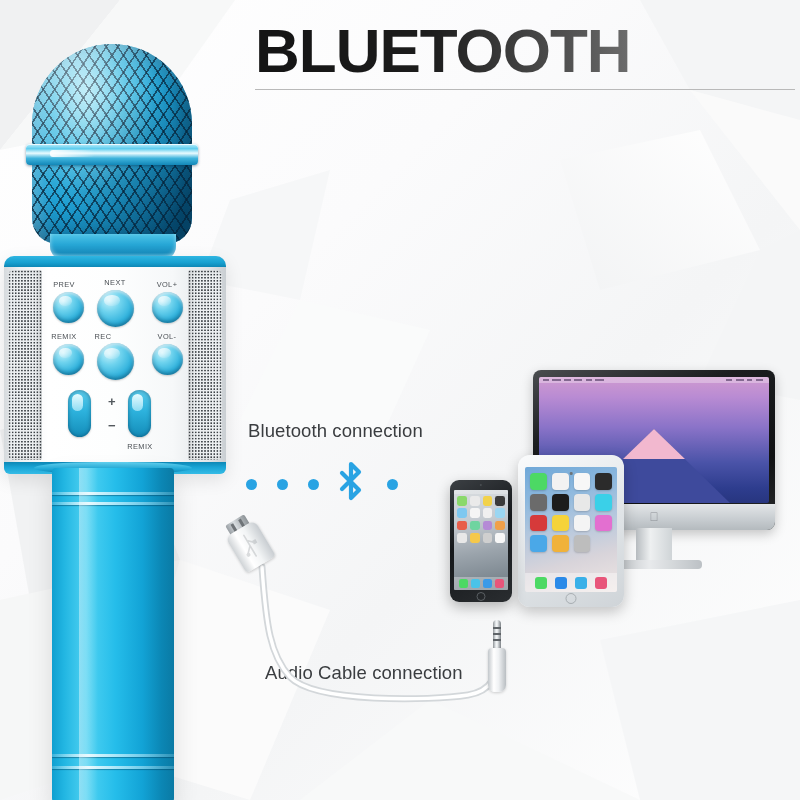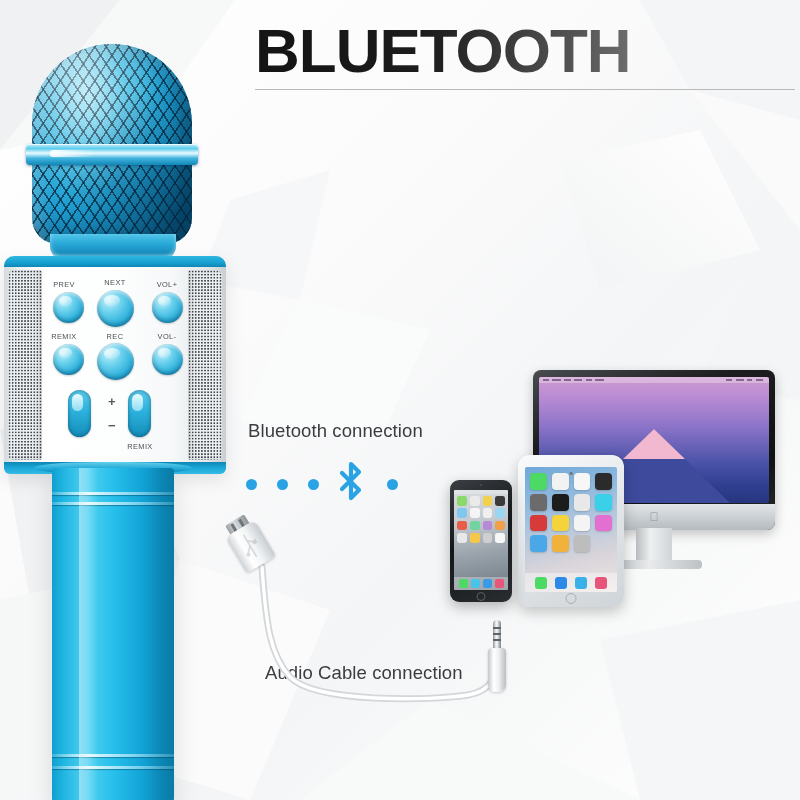--- a/index.html
+++ b/index.html
@@ -408,21 +408,21 @@
 
       <div class="blabel" style="left:89px;  top:22px; width:44px;">NEXT</div>
       <div class="btn big" style="left:93px; top:34px;"></div>
 
       <div class="blabel" style="left:142px; top:24px; width:42px;">VOL+</div>
       <div class="btn" style="left:148px; top:36px;"></div>
 
       <div class="blabel" style="left:40px;  top:76px; width:40px;">REMIX</div>
       <div class="btn" style="left:49px;  top:88px;"></div>
 
-      <div class="blabel" style="left:92px;  top:76px; width:38px;">REC</div>
+      <div class="blabel" style="left:80px;  top:76px; width:38px;">REC</div>
       <div class="btn big" style="left:93px; top:87px;"></div>
 
       <div class="blabel" style="left:143px; top:76px; width:40px;">VOL-</div>
       <div class="btn" style="left:148px; top:88px;"></div>
 
       <div class="slider" style="left:64px;  top:134px;"></div>
       <div class="blabel" style="left:48px;  top:186px; width:56px;margin-top:35px;">MIC VOL</div>
 
       <div class="slider" style="left:124px; top:134px;"></div>
       <div class="blabel" style="left:110px; top:186px; width:52px;">REMIX</div>

